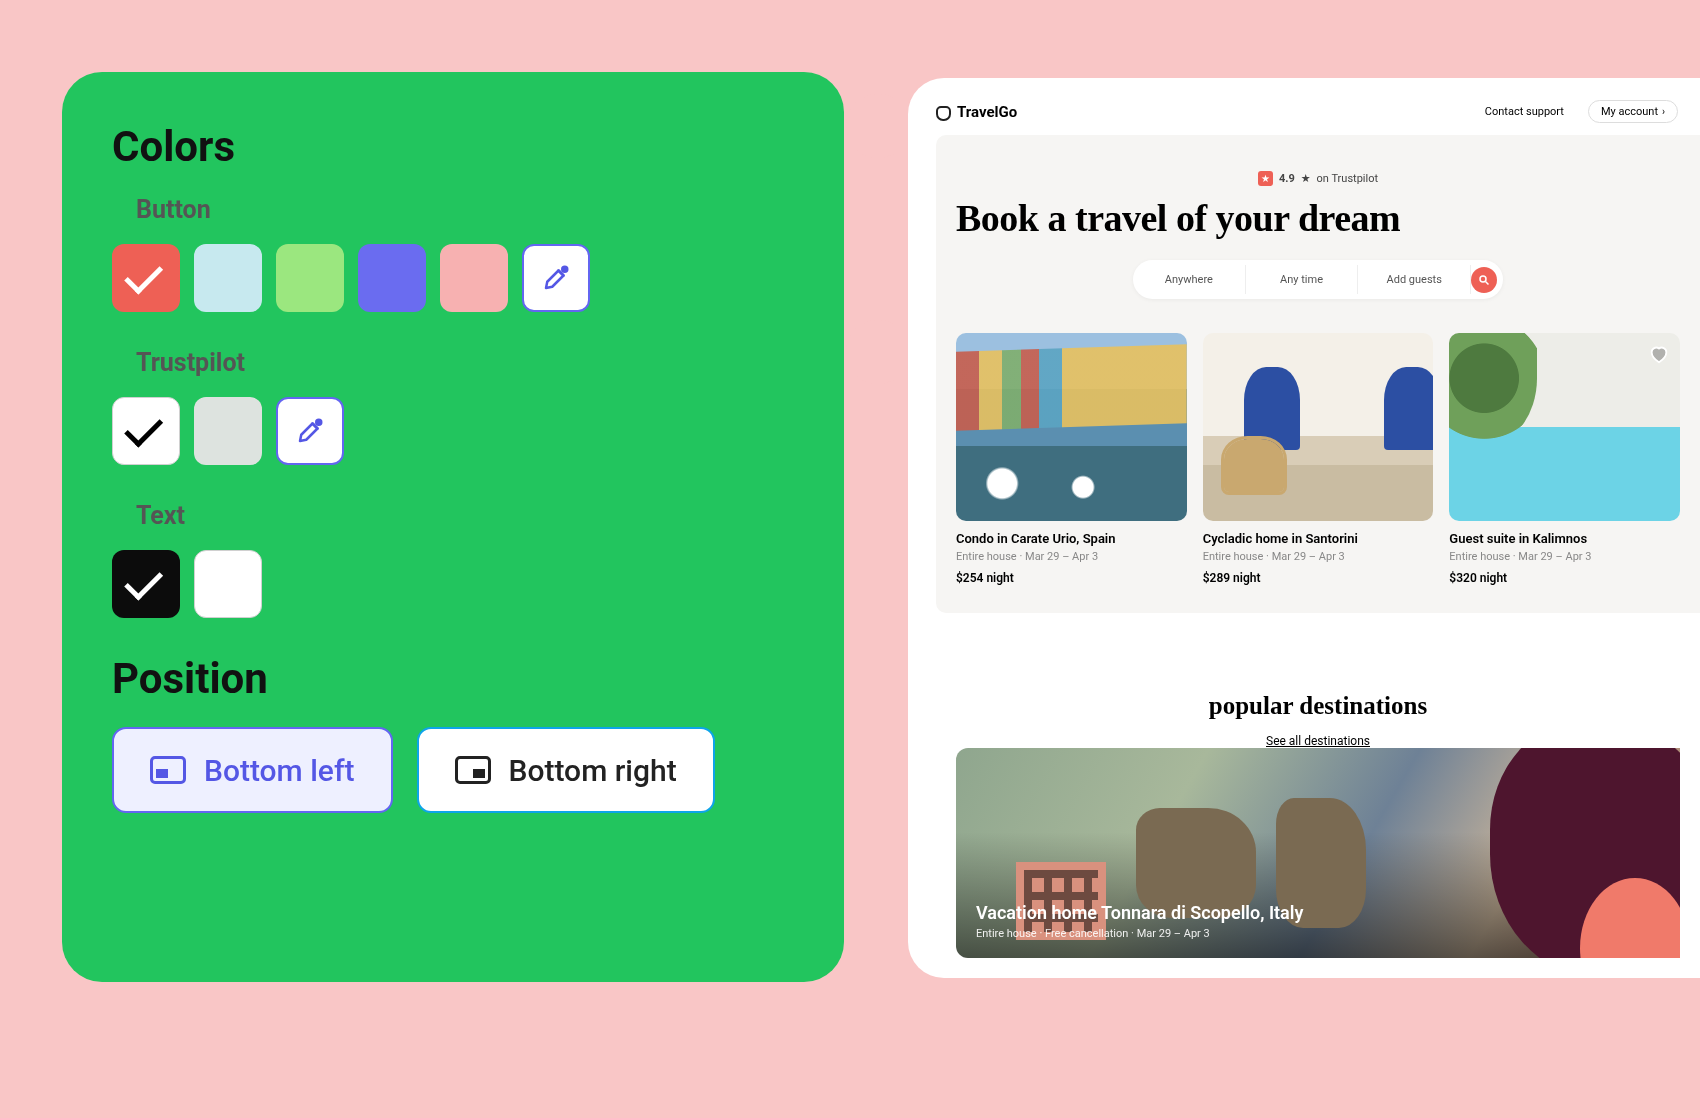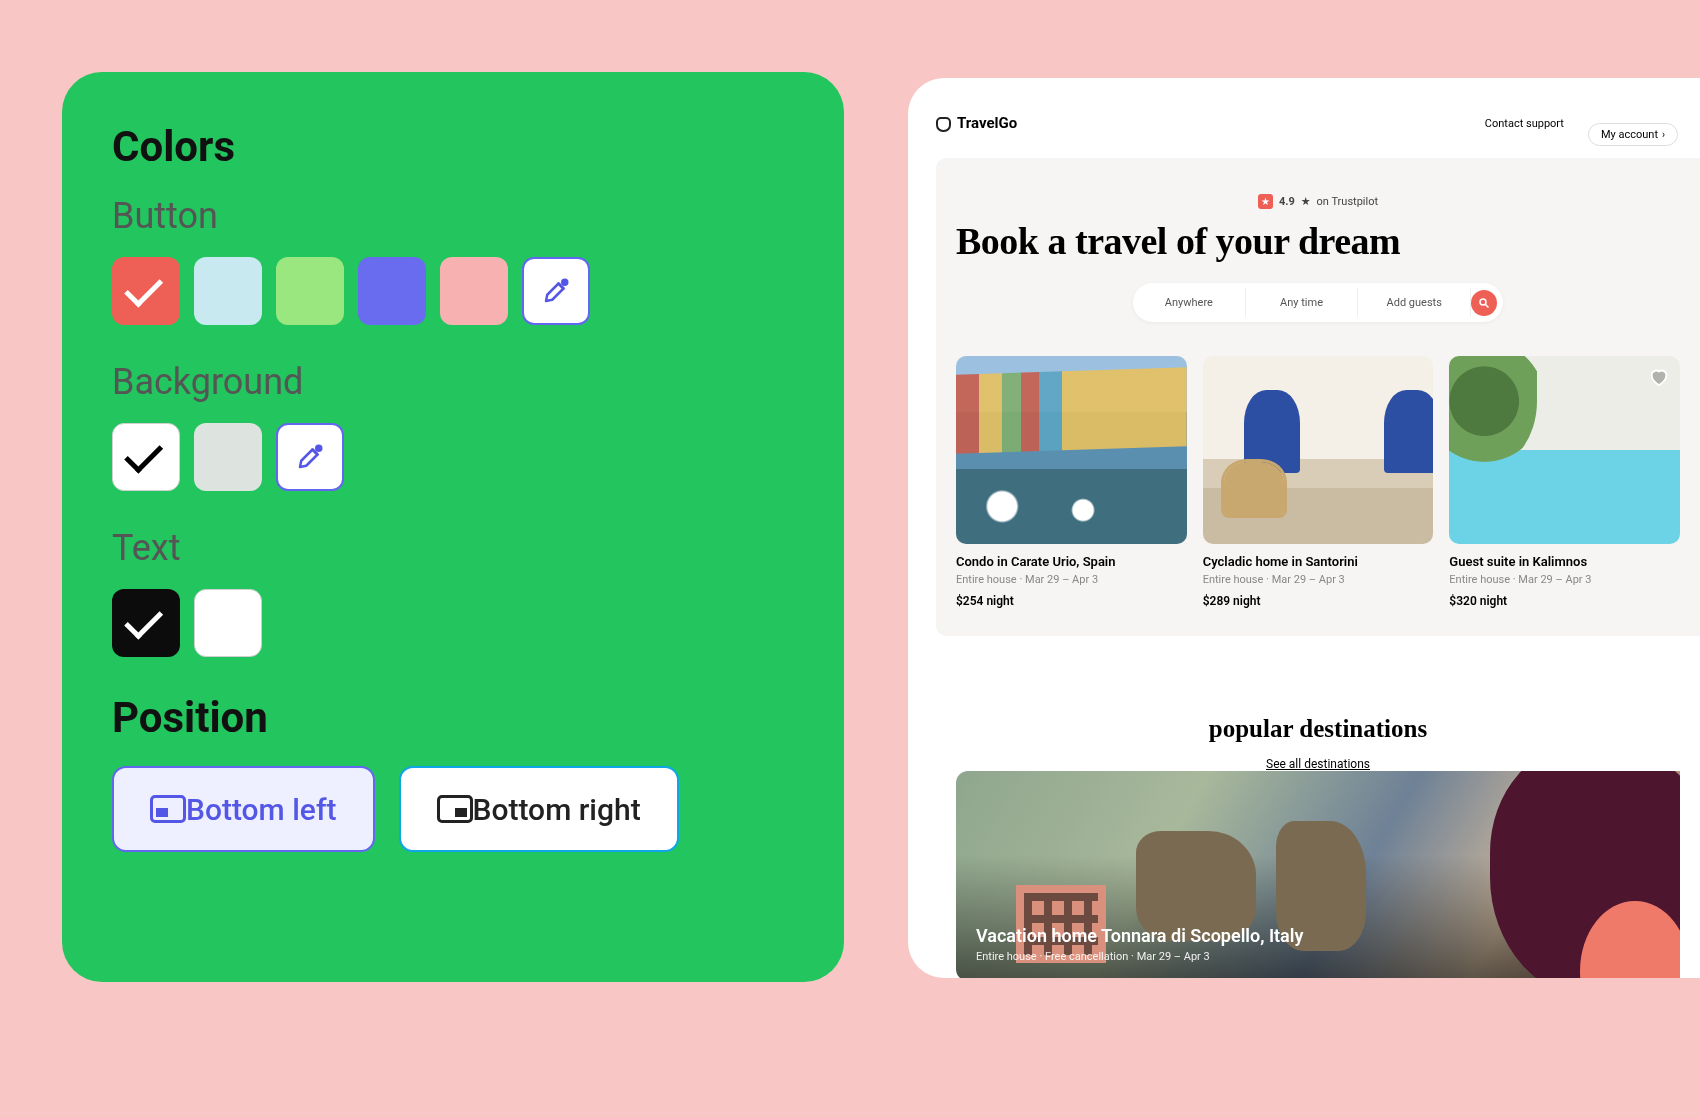--- a/index.html
+++ b/index.html
@@ -23,24 +23,25 @@
     border-radius: 40px;
     padding: 50px 50px;
   }
   .section-title {
     font-size: 42px;
     font-weight: 700;
     color: #111;
     margin-bottom: 24px;
   }
   .field-label {
-    font-size: 36px;
-    font-weight: 400;
+    font-size: 25px;
+    font-weight: 700;
     color: #555;
     margin-bottom: 20px;
+    margin-left: 24px;
   }
   .swatch-row {
     display: flex;
     gap: 14px;
     margin-bottom: 36px;
   }
   .swatch {
     width: 68px;
     height: 68px;
     border-radius: 12px;
@@ -66,20 +67,21 @@
 
   .eyedropper-svg { width: 30px; height: 30px; }
 
   
   .position-row { display:flex; gap:24px; margin-top:10px; }
   .pos-btn {
     flex: 0 0 auto;
     display:flex;
     align-items:center;
     justify-content:center;
+    gap:18px;
     height: 86px;
     padding: 0 36px;
     border-radius: 14px;
     font-size: 30px;
     font-weight: 500;
     cursor:pointer;
     border: 2px solid #0ea5e9;
     background:#fff;
     color:#222;
   }
@@ -119,21 +121,21 @@
     overflow:hidden;
     padding: 22px 0 0 28px;
   }
   .preview-inner { width: 100%; }
 
   
   .tg-topbar { display:flex; align-items:center; justify-content:space-between; padding: 0 22px 12px 0; }
   .tg-logo { display:flex; align-items:flex-end; gap:6px; font-weight:700; font-size:15px; }
   .tg-logo-icon { width:15px; height:15px; border:2px solid #222; border-radius:5px 5px 7px 7px; }
   .tg-top-right { display:flex; align-items:center; gap:24px; font-size:11px; }
-  .tg-account { border:1px solid #ddd; border-radius:14px; padding:4px 12px; display:flex; align-items:center; gap:4px;margin-top:23px; }
+  .tg-account { border:1px solid #ddd; border-radius:14px; padding:4px 12px; display:flex; align-items:center; gap:4px; }
   .tg-chevron { font-size:10px; }
 
   
   .tg-hero { margin-top:0; background:#F6F5F3; border-radius:10px 0 0 10px; padding:36px 20px 28px 20px; margin-right:0; }
   .tg-rating { display:flex; align-items:center; justify-content:center; gap:6px; font-size:11px; color:#444; margin-bottom:10px; }
   .tg-rating-badge { width:15px; height:15px; background:#EE6055; border-radius:3px; display:flex; align-items:center; justify-content:center; color:#fff; font-size:10px; }
   .tg-hero-title { font-family: Georgia, "Times New Roman", serif; font-size:38px; font-weight:600; letter-spacing:-0.5px; margin-bottom:20px; }
   .tg-search {
     width: 370px; margin:0 auto 34px auto;
     background:#fff; border-radius:30px;
@@ -235,21 +237,21 @@
     <div class="swatch" style="background:#F7B1B1"></div>
     <div class="swatch picker">
       <svg class="eyedropper-svg" viewBox="0 0 24 24" fill="none" stroke="#5457E5" stroke-width="2" stroke-linecap="round" stroke-linejoin="round">
         <path d="M4 20l5-1 9-9-4-4-9 9-1 5z"></path>
           <path d="M14 6l4 4"></path>
           <circle cx="19" cy="5" r="2" fill="#5457E5"></circle>
       </svg>
     </div>
   </div>
 
-  <div class="field-label">Background</div>
+  <div class="field-label">Trustpilot</div>
   <div class="swatch-row">
     <div class="swatch outlined check-black" style="background:#FFFFFF"></div>
     <div class="swatch" style="background:#DDE3DF"></div>
     <div class="swatch picker">
       <svg class="eyedropper-svg" viewBox="0 0 24 24" fill="none" stroke="#5457E5" stroke-width="2" stroke-linecap="round" stroke-linejoin="round">
         <path d="M4 20l5-1 9-9-4-4-9 9-1 5z"></path>
           <path d="M14 6l4 4"></path>
           <circle cx="19" cy="5" r="2" fill="#5457E5"></circle>
       </svg>
     </div>

